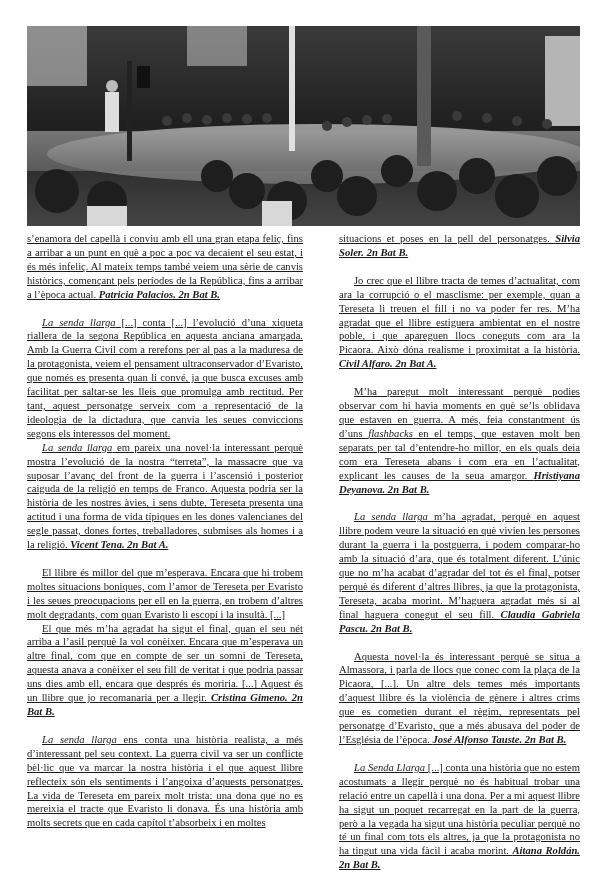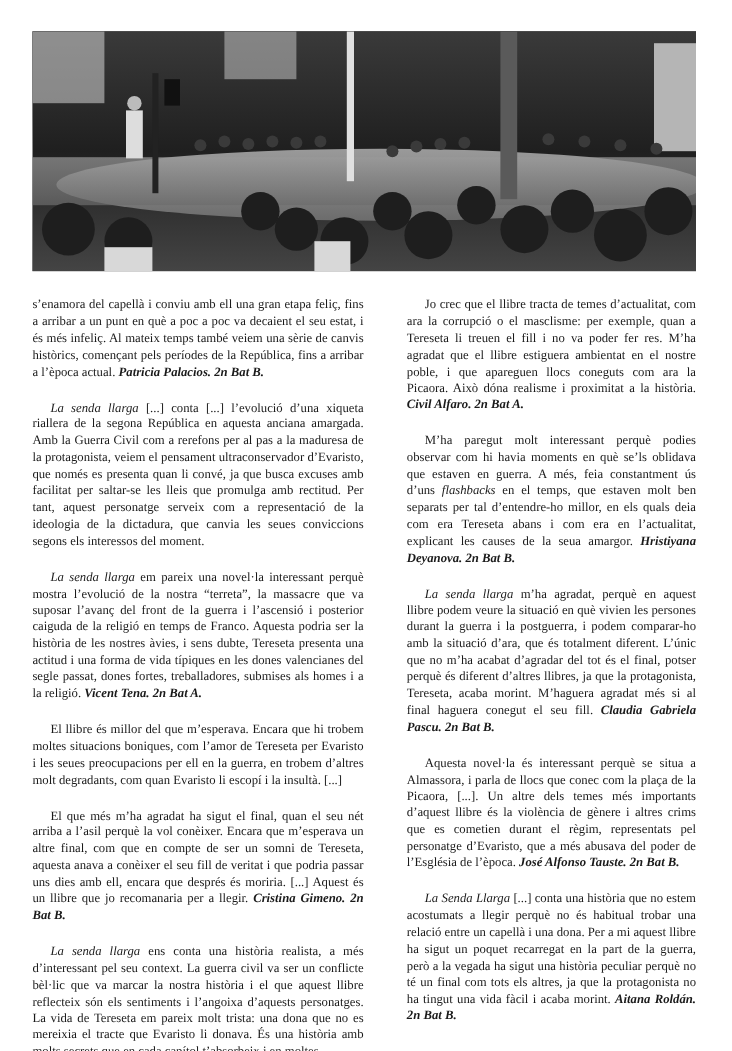--- a/index.html
+++ b/index.html
@@ -4,21 +4,21 @@
 <style>
   html, body { margin: 0; padding: 0; background: #ffffff; }
   body { width: 610px; height: 876px; position: relative; overflow: hidden;
          font-family: "Liberation Serif", "DejaVu Serif", serif; color: #1a1a1a; }
   .photo { position: absolute; left: 27px; top: 26px; width: 553px; height: 200px; overflow: hidden;
            background: linear-gradient(180deg, #2b2b2b 0%, #4a4a4a 35%, #7a7a7a 50%, #5a5a5a 65%, #2e2e2e 100%); }
   .photo svg { display: block; }
   .col { position: absolute; top: 232px; font-size: 10.6px; line-height: 13.9px; text-align: justify; }
   .col.left { left: 27px; width: 276px; }
   .col.right { left: 339px; width: 241px; }
-  .col p { margin: 16px 0 14px 0; text-indent: 15px; hyphens: none; }
+  .col p { margin: 0 0 14px 0; text-indent: 15px; hyphens: none; text-decoration: underline; }
   .col p.cont { text-indent: 0; }
   .col p.nomargin { margin-bottom: 0; }
   .sig { font-weight: bold; font-style: italic; }
   .ttl { font-style: italic; }
 </style>
 </head>
 <body>
 
 <div class="photo">
   <svg width="553" height="200" viewBox="0 0 553 200">
@@ -85,19 +85,20 @@
 <div class="col left">
   <p class="cont"><span>s’enamora del capellà i conviu amb ell una gran etapa feliç, fins a arribar a un punt en què a poc a poc va decaient el seu estat, i és més infeliç. Al mateix temps també veiem una sèrie de canvis històrics, començant pels períodes de la República, fins a arribar a l’època actual. </span><span class="sig">Patricia Palacios. 2n Bat B.</span></p>
   <p class="nomargin"><span class="ttl">La senda llarga</span><span> [...] conta [...] l’evolució d’una xiqueta riallera de la segona República en aquesta anciana amargada. Amb la Guerra Civil com a rerefons per al pas a la maduresa de la protagonista, veiem el pensament ultraconservador d’Evaristo, que només es presenta quan li convé, ja que busca excuses amb facilitat per saltar-se les lleis que promulga amb rectitud. Per tant, aquest personatge serveix com a representació de la ideologia de la dictadura, que canvia les seues conviccions segons els interessos del moment.</span></p>
   <p><span class="ttl">La senda llarga</span><span> em pareix una novel·la interessant perquè mostra l’evolució de la nostra “terreta”, la massacre que va suposar l’avanç del front de la guerra i l’ascensió i posterior caiguda de la religió en temps de Franco. Aquesta podria ser la història de les nostres àvies, i sens dubte, Tereseta presenta una actitud i una forma de vida típiques en les dones valencianes del segle passat, dones fortes, treballadores, submises als homes i a la religió. </span><span class="sig">Vicent Tena. 2n Bat A.</span></p>
   <p class="nomargin"><span>El llibre és millor del que m’esperava. Encara que hi trobem moltes situacions boniques, com l’amor de Tereseta per Evaristo i les seues preocupacions per ell en la guerra, en trobem d’altres molt degradants, com quan Evaristo li escopí i la insultà. [...]</span></p>
   <p><span>El que més m’ha agradat ha sigut el final, quan el seu nét arriba a l’asil perquè la vol conèixer. Encara que m’esperava un altre final, com que en compte de ser un somni de Tereseta, aquesta anava a conèixer el seu fill de veritat i que podria passar uns dies amb ell, encara que després és moriria. [...] Aquest és un llibre que jo recomanaria per a llegir. </span><span class="sig">Cristina Gimeno. 2n Bat B.</span></p>
   <p class="nomargin"><span class="ttl">La senda llarga</span><span> ens conta una història realista, a més d’interessant pel seu context. La guerra civil va ser un conflicte bèl·lic que va marcar la nostra història i el que aquest llibre reflecteix són els sentiments i l’angoixa d’aquests personatges. La vida de Tereseta em pareix molt trista: una dona que no es mereixia el tracte que Evaristo li donava. És una història amb molts secrets que en cada capítol t’absorbeix i en moltes</span></p>
 </div>
 
 <div class="col right">
+  <p class="cont"><span>situacions et poses en la pell del personatges. </span><span class="sig">Silvia Soler. 2n Bat B.</span></p>
   <p><span>Jo crec que el llibre tracta de temes d’actualitat, com ara la corrupció o el masclisme: per exemple, quan a Tereseta li treuen el fill i no va poder fer res. M’ha agradat que el llibre estiguera ambientat en el nostre poble, i que apareguen llocs coneguts com ara la Picaora. Això dóna realisme i proximitat a la història. </span><span class="sig">Civil Alfaro. 2n Bat A.</span></p>
   <p><span>M’ha paregut molt interessant perquè podies observar com hi havia moments en què se’ls oblidava que estaven en guerra. A més, feia constantment ús d’uns </span><span class="ttl">flashbacks</span><span> en el temps, que estaven molt ben separats per tal d’entendre-ho millor, en els quals deia com era Tereseta abans i com era en l’actualitat, explicant les causes de la seua amargor. </span><span class="sig">Hristiyana Deyanova. 2n Bat B.</span></p>
   <p><span class="ttl">La senda llarga</span><span> m’ha agradat, perquè en aquest llibre podem veure la situació en què vivien les persones durant la guerra i la postguerra, i podem comparar-ho amb la situació d’ara, que és totalment diferent. L’únic que no m’ha acabat d’agradar del tot és el final, potser perquè és diferent d’altres llibres, ja que la protagonista, Tereseta, acaba morint. M’haguera agradat més si al final haguera conegut el seu fill. </span><span class="sig">Claudia Gabriela Pascu. 2n Bat B.</span></p>
   <p><span>Aquesta novel·la és interessant perquè se situa a Almassora, i parla de llocs que conec com la plaça de la Picaora, [...]. Un altre dels temes més importants d’aquest llibre és la violència de gènere i altres crims que es cometien durant el règim, representats pel personatge d’Evaristo, que a més abusava del poder de l’Església de l’època. </span><span class="sig">José Alfonso Tauste. 2n Bat B.</span></p>
   <p><span class="ttl">La Senda Llarga</span><span> [...] conta una història que no estem acostumats a llegir perquè no és habitual trobar una relació entre un capellà i una dona. Per a mi aquest llibre ha sigut un poquet recarregat en la part de la guerra, però a la vegada ha sigut una història peculiar perquè no té un final com tots els altres, ja que la protagonista no ha tingut una vida fàcil i acaba morint. </span><span class="sig">Aitana Roldán. 2n Bat B.</span></p>
 
 </div>
 
 </body></html>

